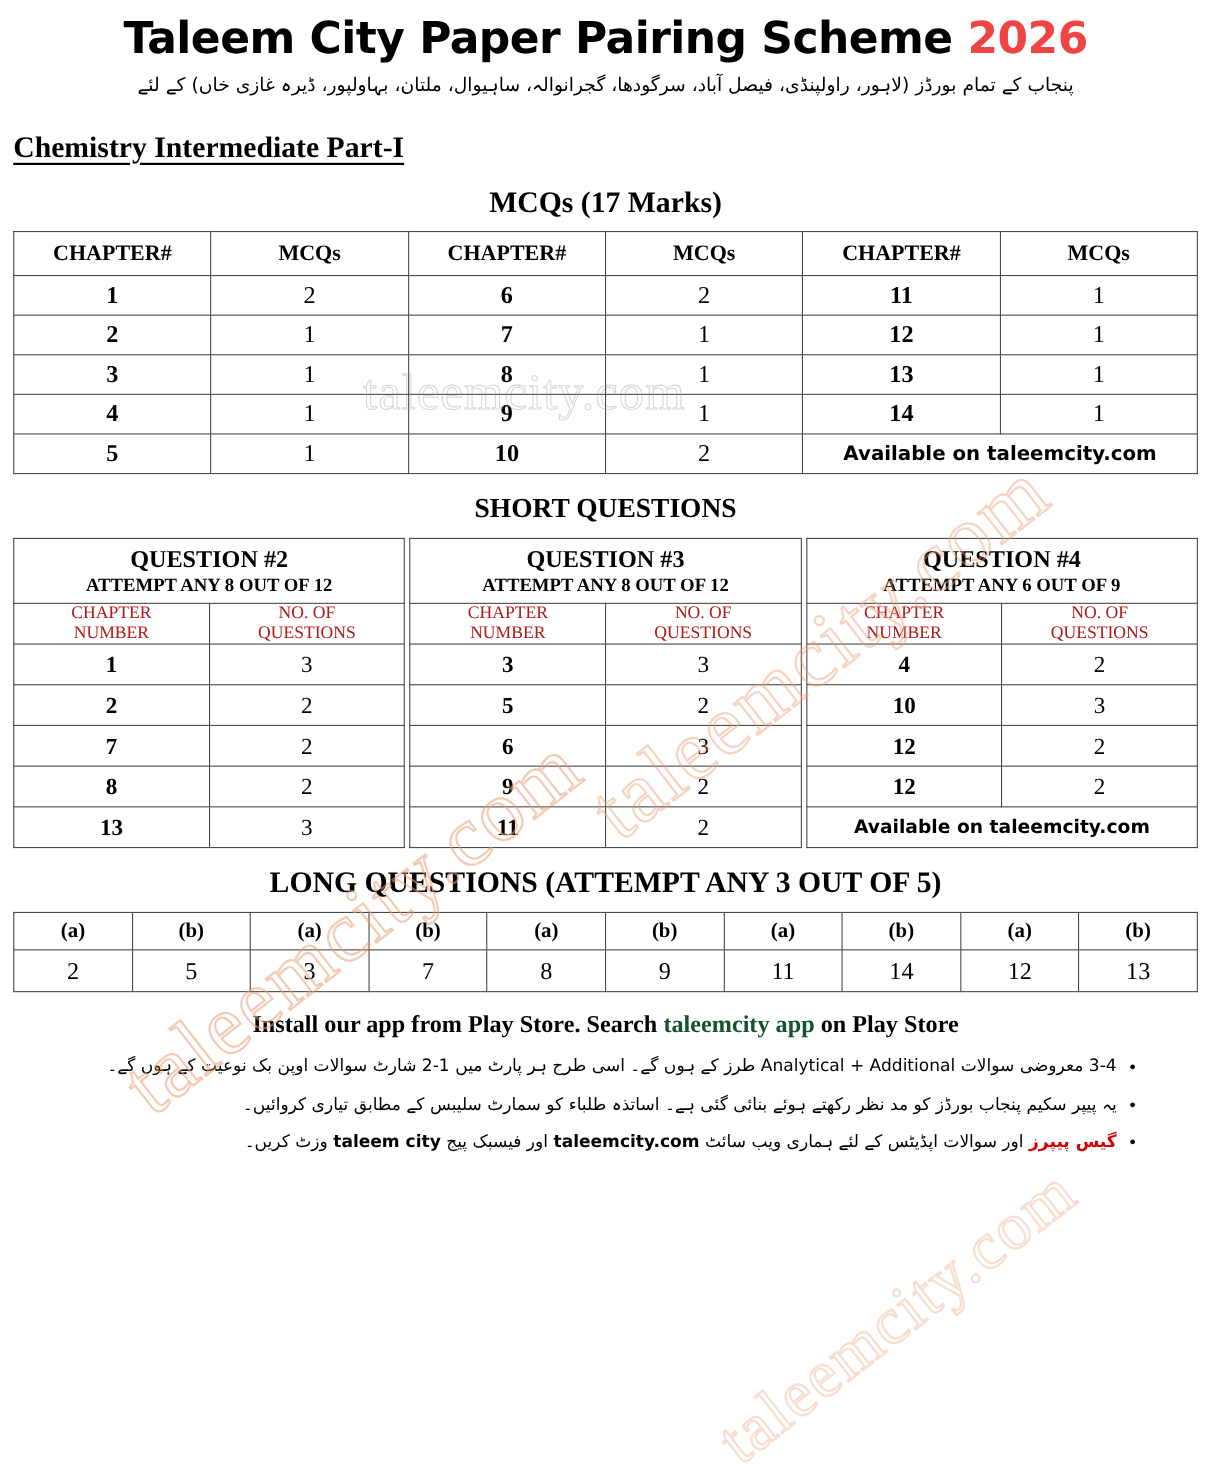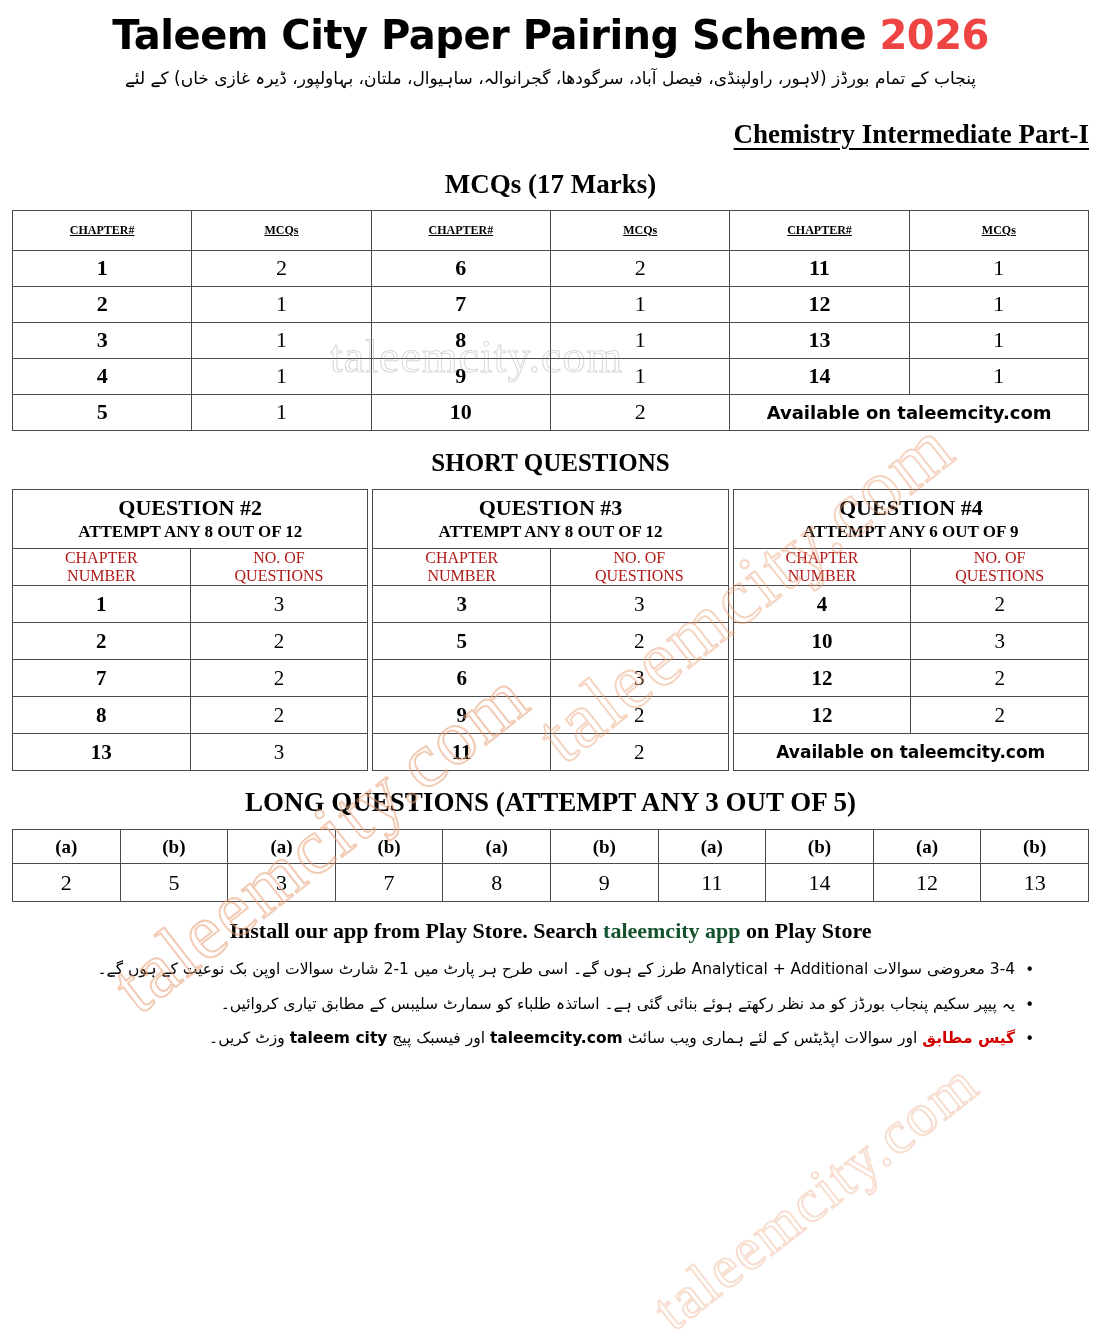--- a/index.html
+++ b/index.html
@@ -62,21 +62,21 @@
     text-align: center;
     font-size: 17px;
     direction: rtl;
     padding-top: 8px;
     line-height: 1.5;
     font-family: "DejaVu Sans", sans-serif;
     font-weight: 500;
   }
 
   .subject {
-    text-align: right;
+    text-align: left;
     font-size: 27px;
     font-weight: 700;
     padding-top: 27px;
     text-decoration: underline;
     text-underline-offset: 5px;
   }
 
   .section-head {
     text-align: center;
     font-size: 27px;
@@ -108,24 +108,23 @@
     vertical-align: middle;
     font-weight: 400;
     position: relative;
     z-index: 2;
     background: transparent;
   }
 
   
   .mcq-table { table-layout: fixed; }
   .mcq-table th {
-    font-size: 12px;
+    font-size: 20px;
     font-weight: 700;
     height: 40px;
-    text-decoration: underline;
   }
   .mcq-table td {
     font-size: 22px;
     height: 36px;
   }
   .mcq-table td.chap { font-weight: 700; }
   .mcq-table td.avail {
     font-family: "DejaVu Sans", sans-serif;
     font-weight: 700;
     font-size: 18px;
@@ -481,17 +480,17 @@
       <div class="note-line">
         <span class="note-bullet">•</span>
         <span class="note-text"><span>3-4 معروضی سوالات </span><span class="ltr">Analytical + Additional</span><span> طرز کے ہوں گے۔ اسی طرح ہر پارٹ میں 1-2 شارٹ سوالات اوپن بک نوعیت کے ہوں گے۔</span></span>
       </div>
       <div class="note-line">
         <span class="note-bullet">•</span>
         <span class="note-text"><span>یہ پیپر سکیم پنجاب بورڈز کو مد نظر رکھتے ہوئے بنائی گئی ہے۔ اساتذہ طلباء کو سمارٹ سلیبس کے مطابق تیاری کروائیں۔</span></span>
       </div>
       <div class="note-line">
         <span class="note-bullet">•</span>
-        <span class="note-text"><span class="red">گیس مطابق</span><span> اور سوالات اپڈیٹس کے لئے ہماری ویب سائٹ </span><span class="bold-lat">taleemcity.com</span><span> اور فیسبک پیج </span><span class="bold-lat">taleem city</span><span> وزٹ کریں۔</span></span>
+        <span class="note-text"><span class="red">گیس پیپرز</span><span> اور سوالات اپڈیٹس کے لئے ہماری ویب سائٹ </span><span class="bold-lat">taleemcity.com</span><span> اور فیسبک پیج </span><span class="bold-lat">taleem city</span><span> وزٹ کریں۔</span></span>
       </div>
     </div>
 
 </div>
 
 </body></html>

